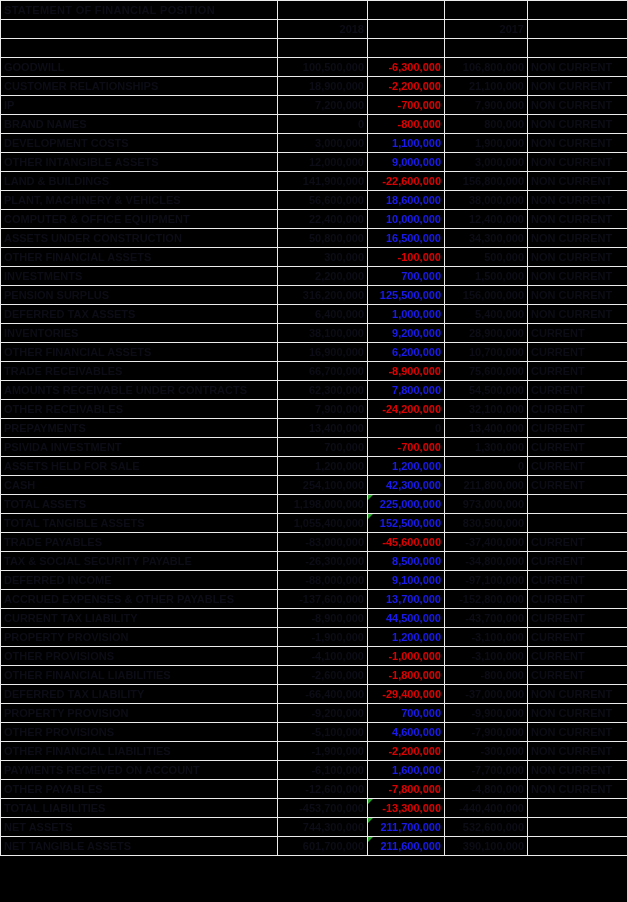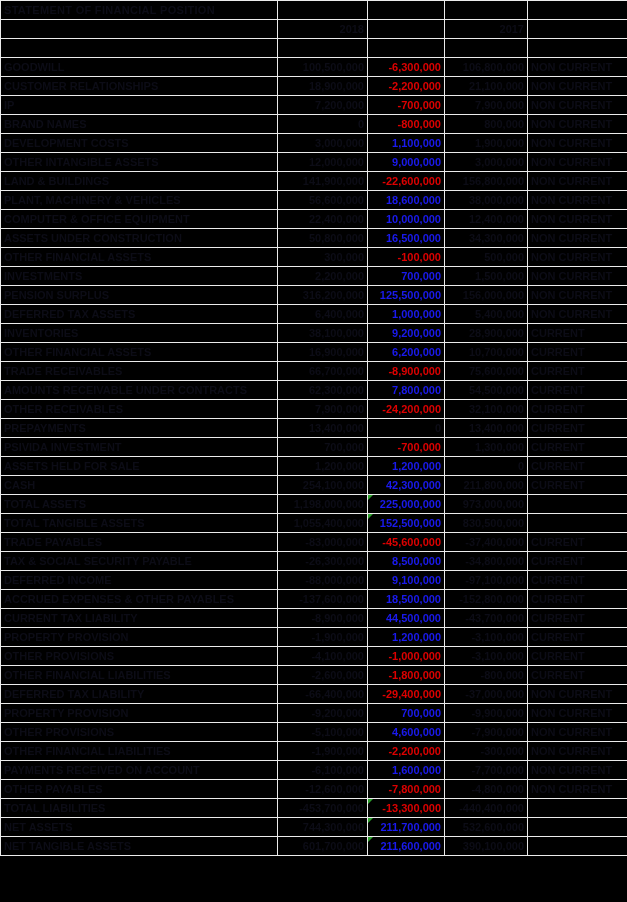--- a/index.html
+++ b/index.html
@@ -275,21 +275,21 @@
       <tr>
         <td class="lbl">DEFERRED INCOME</td>
         <td class="num">-88,000,000</td>
         <td class="chg pos">9,100,000</td>
         <td class="num">-97,100,000</td>
         <td class="status">CURRENT</td>
       </tr>
       <tr>
         <td class="lbl">ACCRUED EXPENSES &amp; OTHER PAYABLES</td>
         <td class="num">-137,600,000</td>
-        <td class="chg pos">18,500,000</td>
+        <td class="chg pos">13,700,000</td>
         <td class="num">-152,800,000</td>
         <td class="status">CURRENT</td>
       </tr>
       <tr>
         <td class="lbl">CURRENT TAX LIABILITY</td>
         <td class="num">-8,900,000</td>
         <td class="chg pos">44,500,000</td>
         <td class="num">-43,700,000</td>
         <td class="status">CURRENT</td>
       </tr>

